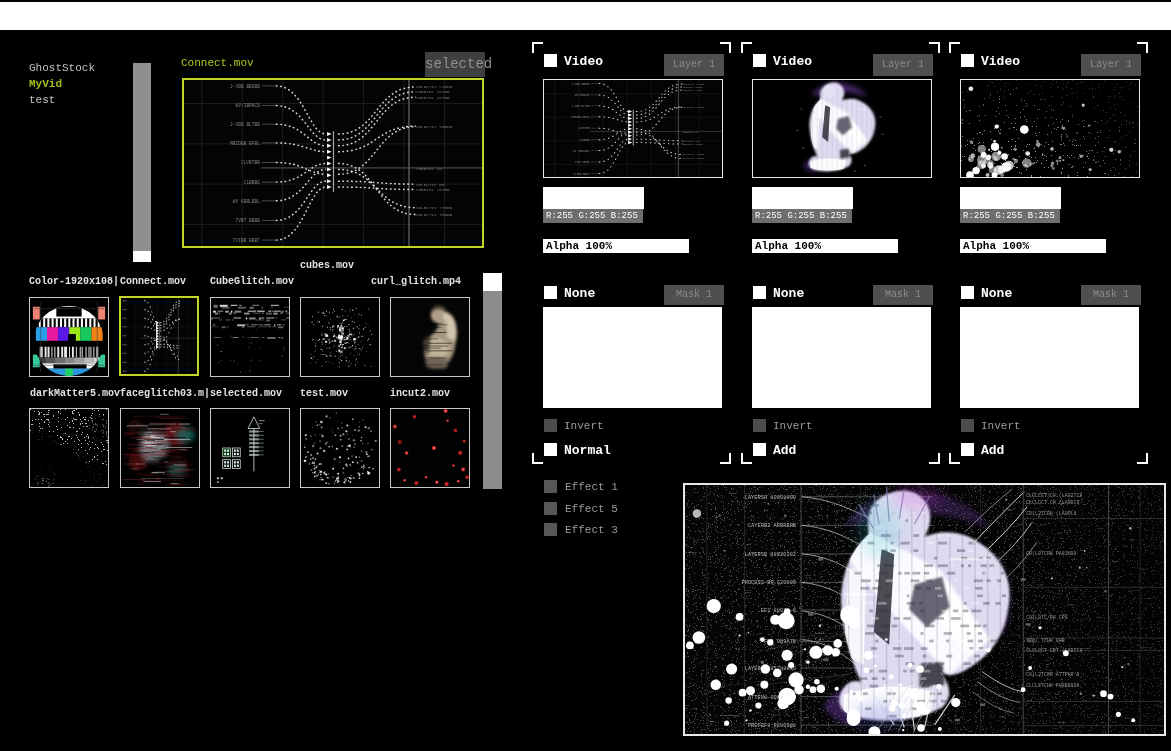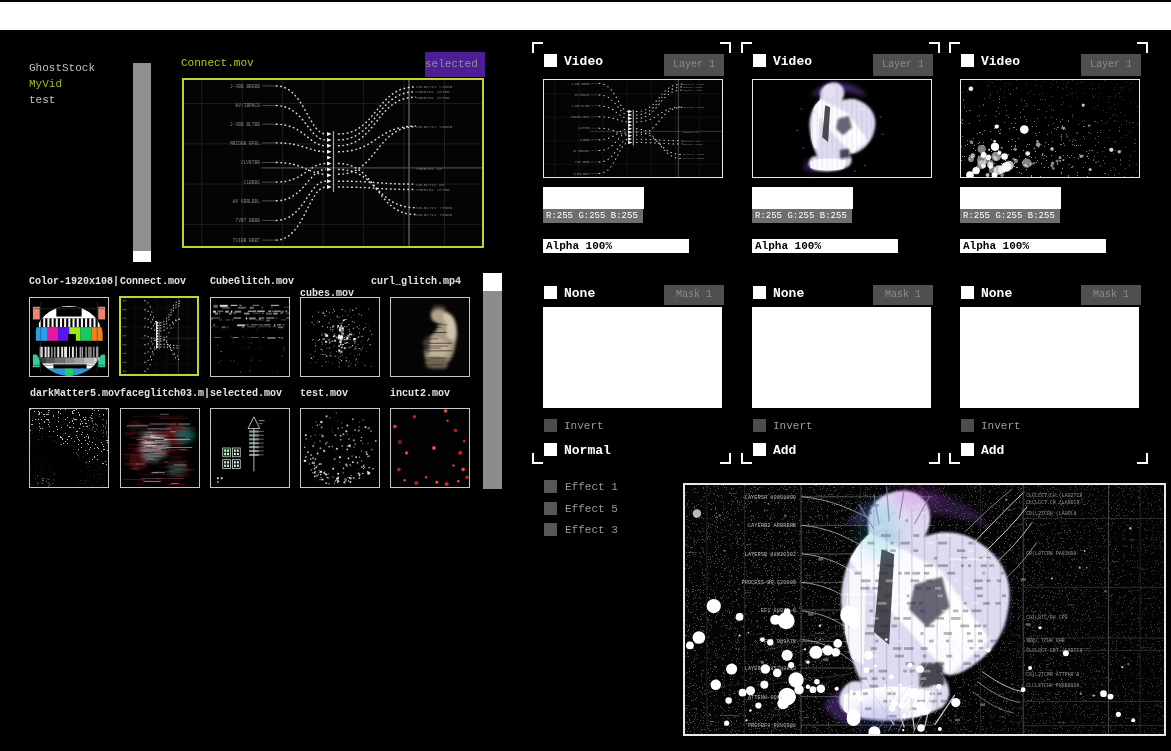--- a/index.html
+++ b/index.html
@@ -8,25 +8,25 @@
 .cbd{position:absolute;width:13px;height:13px;background:#4c4c4c}
 .tag{position:absolute;width:60px;height:22px;background:#4f4f4f;color:#8c8c8c;font-size:10px;text-align:center;line-height:22px}
 .lbl{position:absolute;color:#fff;font-size:13px;font-weight:bold}
 .glbl{position:absolute;color:#9a9a9a;font-size:11px}
 .thlbl{position:absolute;color:#e2e2e2;font-size:10px;font-weight:bold;white-space:nowrap}
 .thumb{position:absolute;width:80px;height:80px;border:1px solid #c8c8c8;background:#000}
 .bracket{position:absolute;width:199px;height:422px}
 .bracket i{position:absolute;background:#fff}
 </style></head><body>
 <div class="abs" style="left:0;top:2px;width:1171px;height:28px;background:#fff"></div>
-<div class="abs" style="left:29px;top:60px;font-size:11px;line-height:16px;color:#c2c2c2">GhostStock<br><span style="color:#a4bd1d;font-weight:normal">MyVid</span><br>test</div>
+<div class="abs" style="left:29px;top:60px;font-size:11px;line-height:16px;color:#c2c2c2">GhostStock<br><span style="color:#a4bd1d;font-weight:bold">MyVid</span><br>test</div>
 <div class="abs" style="left:133px;top:63px;width:18px;height:199px;background:#8f8f8f"></div>
 <div class="abs" style="left:133px;top:251px;width:18px;height:11px;background:#fff"></div>
 <div class="abs" style="left:181px;top:57px;font-size:11px;color:#b2c61c">Connect.mov</div>
-<div class="abs" style="left:425px;top:52px;width:60px;height:25px;background:#4c1d95;color:#909090;font-size:11px;text-align:left;line-height:25px">selected</div>
+<div class="abs" style="left:425px;top:52px;width:60px;height:25px;background:#404040;color:#909090;font-size:14px;text-align:left;line-height:25px">selected</div>
 <div class="abs" style="left:182px;top:78px;width:302px;height:170px;border:2px solid #c3d52b;background:#040404">
     <svg width="298" height="166" viewBox="0 0 302 169" preserveAspectRatio="none" style="display:block">
       <rect width="302" height="169" fill="#040404"></rect>
       <line x1="18" y1="0" x2="18" y2="169" stroke="#1d1d1d" stroke-width="1"></line>
       <line x1="59" y1="0" x2="59" y2="169" stroke="#1d1d1d" stroke-width="1"></line>
       <line x1="100" y1="0" x2="100" y2="169" stroke="#1d1d1d" stroke-width="1"></line>
       <line x1="141" y1="0" x2="141" y2="169" stroke="#1d1d1d" stroke-width="1"></line>
       <line x1="182" y1="0" x2="182" y2="169" stroke="#1d1d1d" stroke-width="1"></line>
       <line x1="223" y1="0" x2="223" y2="169" stroke="#1d1d1d" stroke-width="1"></line>
       <line x1="264" y1="0" x2="264" y2="169" stroke="#1d1d1d" stroke-width="1"></line>
@@ -337,21 +337,21 @@
       <rect x="39.4" y="74.1" width="1" height="1" fill="#bbb" opacity="0.69"></rect>
       <rect x="39.5" y="69.9" width="1" height="1" fill="#bbb" opacity="0.23"></rect>
       <rect x="41.3" y="63.2" width="1" height="1" fill="#bbb" opacity="0.61"></rect>
       <rect x="8.0" y="65.2" width="1" height="1" fill="#bbb" opacity="0.62"></rect>
       <rect x="27.0" y="67.0" width="1" height="1" fill="#bbb" opacity="0.28"></rect>
       <rect x="72.5" y="58.8" width="1" height="1" fill="#bbb" opacity="0.70"></rect>
       <rect x="38.2" y="50.2" width="1" height="1" fill="#bbb" opacity="0.45"></rect>
       <rect x="10.6" y="54.4" width="1" height="1" fill="#bbb" opacity="0.55"></rect>
     </svg>
   </div>
-<div class="thlbl" style="left:300px;top:288px">cubes.mov</div>
+<div class="thlbl" style="left:300px;top:260px">cubes.mov</div>
 <div class="thumb" style="left:300px;top:297px">
     <svg width="78" height="78" viewBox="0 0 80 80" preserveAspectRatio="none" style="display:block">
       <rect width="80" height="80" fill="#000"></rect>
       <rect x="41.9" y="41.6" width="1.2" height="1" fill="#fff" opacity="0.38"></rect>
       <rect x="10.7" y="24.5" width="1.2" height="1" fill="#fff" opacity="0.75"></rect>
       <rect x="35.8" y="54.6" width="0.8" height="0.8" fill="#fff" opacity="0.92"></rect>
       <rect x="42.6" y="38.3" width="0.8" height="1.2" fill="#fff" opacity="0.75"></rect>
       <rect x="28.5" y="14.2" width="1.2" height="0.8" fill="#fff" opacity="0.78"></rect>
       <rect x="29.1" y="40.9" width="1.2" height="1" fill="#fff" opacity="0.34"></rect>
       <rect x="46.3" y="45.5" width="0.8" height="1.2" fill="#fff" opacity="0.45"></rect>

